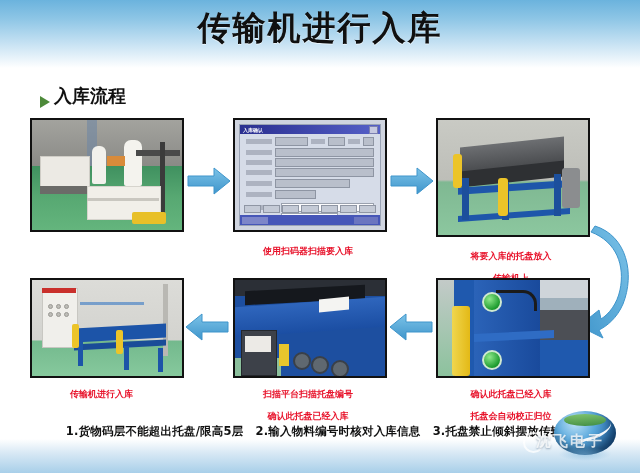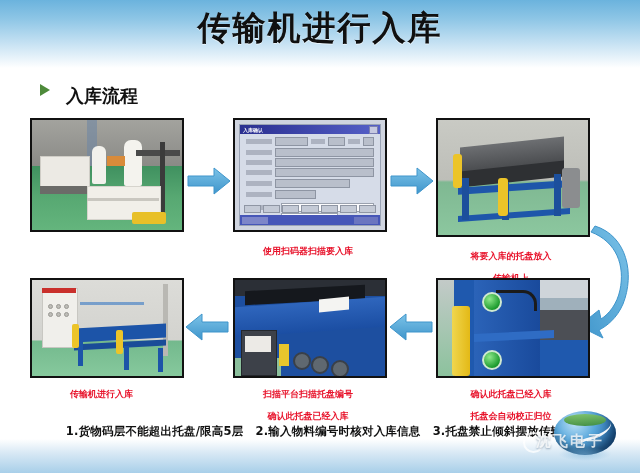--- a/index.html
+++ b/index.html
@@ -17,21 +17,21 @@
     background:linear-gradient(to bottom,#6bb3dd 0%,#8ec6e6 28%,#c3e0f2 62%,#ffffff 100%);
   }
   .title{
     position:absolute;left:0;top:6px;width:640px;text-align:center;
     font-family:"DejaVu Serif","Liberation Serif",serif;
     font-size:33px;font-weight:bold;color:#101010;letter-spacing:2px;
     text-shadow:0 1px 0 rgba(255,255,255,.6);
   }
 
   
-  .subtitle-row{position:absolute;left:40px;top:84px;display:flex;align-items:flex-start;gap:16px;}
+  .subtitle-row{position:absolute;left:40px;top:84px;display:flex;align-items:flex-end;gap:4px;}
   .bullet-arrow{
     width:0;height:0;border-top:6px solid transparent;border-bottom:6px solid transparent;
     border-left:10px solid #4d8a3a;
   }
   .subtitle-text{
     font-family:"DejaVu Sans","Liberation Sans",sans-serif;
     font-size:18px;font-weight:bold;color:#111;
   }
 
   

